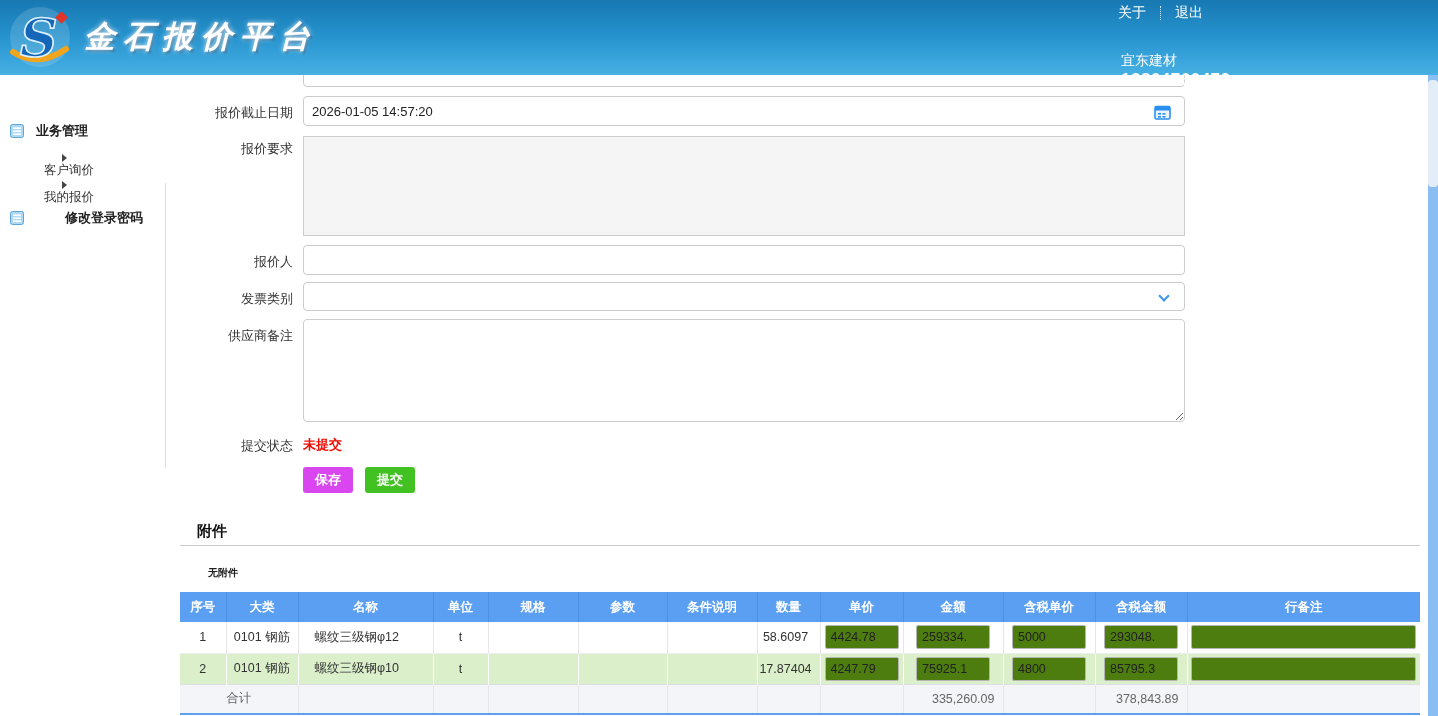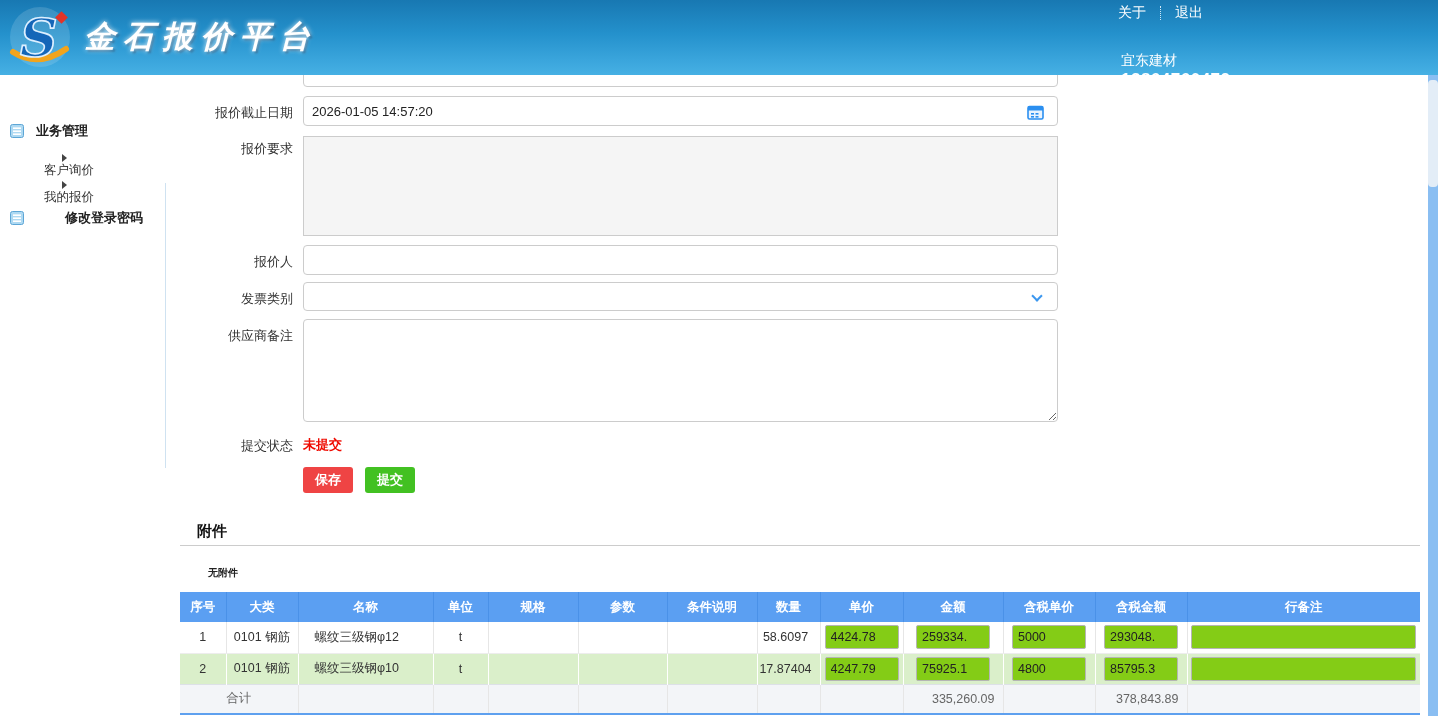--- a/index.html
+++ b/index.html
@@ -26,37 +26,37 @@
   
   .sidebar { position:absolute; left:0; top:75px; width:166px; height:641px; background:#fff; }
   .side-sep { position:absolute; left:165px; top:108px; width:1px; height:285px; background:#cfe2f1; }
   .sgroup { position:absolute; left:10px; display:flex; align-items:center; font-size:13px; font-weight:bold; color:#222; cursor:pointer; }
   .sgroup .gicon { margin-right:12px; display:inline-block; }
   .sitem { position:absolute; left:44px; display:flex; align-items:center; font-size:12.5px; color:#333; cursor:pointer;flex-direction:column; }
   .tri { width:0; height:0; border-left:5px solid #444; border-top:4px solid transparent; border-bottom:4px solid transparent; margin-right:9px; }
 
   
   .flabel { position:absolute; left:180px; width:113px; text-align:right; font-size:13px; color:#333; }
-  .fbox { position:absolute; left:303px; width:755px; background:#fff; border:1px solid #ccc; border-radius:4px; }
+  .fbox { position:absolute; left:303px; width:882px; background:#fff; border:1px solid #ccc; border-radius:4px; }
   .input-plain { font-family:"Liberation Sans", sans-serif; font-size:13px; color:#333; padding:0 8px; outline:none; }
   .partial-top { top:60px; height:27px; z-index:1; }
   .date-box { top:96px; height:30px; display:flex; align-items:center; cursor:text; }
   .date-box .dval { font-size:13px; color:#222; padding-left:8px; flex:1; }
   .cal { position:absolute; right:13px; top:7px; cursor:pointer; }
   .ta-req { top:136px; height:100px; background:#f5f5f5; border-radius:0; border:1px solid #ccc; resize:none; }
   textarea.fbox { font-family:"Liberation Sans", sans-serif; font-size:13px; padding:6px 8px; outline:none; }
   .quoter-box { top:245px; height:30px; border:1px solid #ccc; }
   input.fbox { height:30px; }
   .select-box { top:282px; height:29px; display:flex; align-items:center; cursor:pointer; }
   .select-box .sval { font-size:13px; color:#222; padding-left:8px; flex:1; }
   .chev { position:absolute; right:16px; top:9px; width:8px; height:8px; border-right:2px solid #3b97ef; border-bottom:2px solid #3b97ef; transform:rotate(45deg); }
   .ta-note { top:319px; height:103px; }
   .status-val { position:absolute; left:303px; top:436px; font-size:13px; font-weight:bold; color:#ef0a00; }
   .btn { position:absolute; top:467px; width:50px; height:26px; border:none; border-radius:3px; color:#fff; font-size:13px; font-weight:bold; cursor:pointer; font-family:"Liberation Sans", sans-serif; }
-  .btn-save { left:303px; background:#ef4444; }
+  .btn-save { left:303px; background:#d946ef; }
   .btn-submit { left:365px; background:#42c122; }
 
   
   .attach-title { position:absolute; left:197px; top:522px; font-size:15px; font-weight:bold; color:#111; }
   .attach-line { position:absolute; left:180px; top:545px; width:1240px; height:1px; background:#ccc; }
   .attach-empty { position:absolute; left:208px; top:558px; font-size:10px; font-weight:bold; color:#222;margin-top:8px; }
 
   
   .qtable { position:absolute; left:180px; top:592px; width:1240px; border-collapse:collapse; table-layout:fixed;
     font-size:12.5px; color:#333; border-bottom:2px solid #5ea0ef; }
@@ -64,21 +64,21 @@
   .qtable th:last-child { border-right:none; }
   .qtable td { height:31px; border-right:1px solid #e6e6e6; text-align:center; overflow:hidden; white-space:nowrap; }
   .qtable td:last-child { border-right:none; }
   .qtable tr.r1 td { background:#fff; border-bottom:1px solid #ededed; }
   .qtable tr.r2 td { background:#daefca; border-right-color:#fff; }
   .qtable td.cname { text-align:left; padding-left:16px; }
   .qtable td.cqty { text-align:center; padding-right:6px; }
   .qtable tr.totrow td { background:#f3f5f8; color:#666; height:30px; border-top:1px solid #dde1e7; border-right-color:#e6e6e6; }
   .qtable tr.totrow td.tval { text-align:right; padding-right:8px; }
   .cellin { width:74px; height:24px; border:1px solid #b5b5b5; border-radius:2px; font-size:12.5px; color:#222;
-    padding:0 5px; font-family:"Liberation Sans", sans-serif; outline:none; vertical-align:middle; background:#84cc16; }
+    padding:0 5px; font-family:"Liberation Sans", sans-serif; outline:none; vertical-align:middle; background:#4d7c0f; }
   .cellin-note { width:225px; }
 </style>
 </head>
 <body>
 
 <div class="header">
   <svg class="logo" viewBox="0 0 66 66">
     <circle cx="32" cy="33" r="30" fill="rgba(255,255,255,0.14)"></circle>
     <path d="M5 48 Q30 64 58 45" stroke="#f2a41c" stroke-width="6" fill="none" stroke-linecap="round"></path>
     <text x="12" y="52" font-size="52" font-weight="bold" font-style="italic" font-family="'DejaVu Serif',serif" fill="#1466b8" stroke="#dcefff" stroke-width="1.6">S</text>

